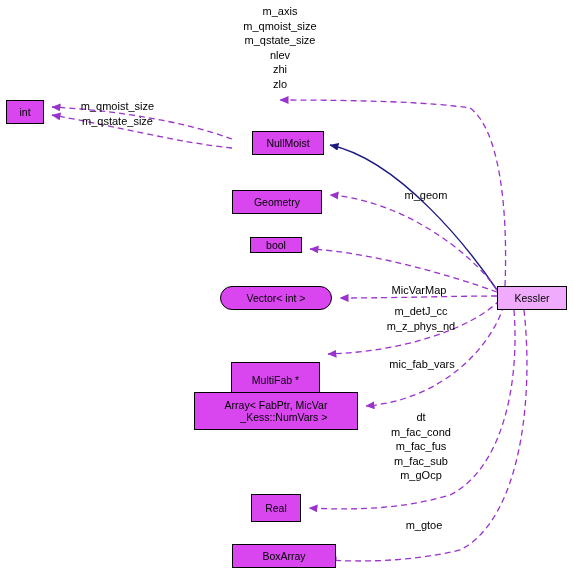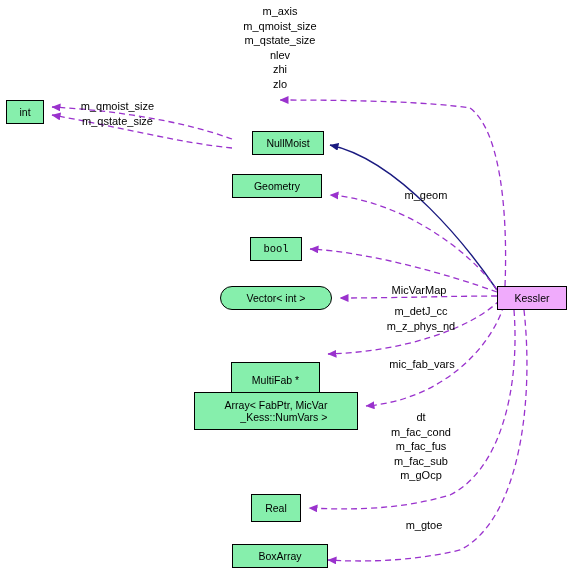--- a/index.html
+++ b/index.html
@@ -22,21 +22,21 @@
     position: absolute;
     left: 0;
     top: 0;
     width: 573px;
     height: 576px;
   }
   .node {
     position: absolute;
     box-sizing: border-box;
     border: 1px solid #000000;
-    background: #86efac;
+    background: #d946ef;
     font-size: 10.5px;
     color: #000000;
     display: flex;
     align-items: center;
     justify-content: center;
     text-align: center;
     line-height: 1.15;
     white-space: pre-line;
     z-index: 3;
   }
@@ -88,34 +88,34 @@
 
     <path d="M514,310 C520,390 500,470 450,495 C400,510 350,510 309,508" fill="none" stroke="#9a32cd" stroke-width="1.3" stroke-dasharray="6,4" marker-end="url(#arrow-purple)"></path>
 
     <path d="M524,310 C534,400 520,520 460,550 C410,562 360,562 328,560" fill="none" stroke="#9a32cd" stroke-width="1.3" stroke-dasharray="6,4" marker-end="url(#arrow-purple)"></path>
   </svg>
 
   <div class="node" style="left:6px; top:100px; width:38px; height:24px;">int</div>
 
   <div class="node" style="left:232px; top:131px; width:72px; height:24px;margin-left:20px;">NullMoist</div>
 
-  <div class="node" style="left:232px; top:174px; width:90px; height:24px;">Geometry</div>
+  <div class="node" style="left:232px; top:190px; width:90px; height:24px;">Geometry</div>
 
-  <div class="node" style="left:250px; top:237px; width:52px; height:24px;font-family:Liberation Mono, monospace;">bool</div>
+  <div class="node" style="left:250px; top:237px; width:52px; height:16px;">bool</div>
 
   <div class="node" style="left:220px; top:286px; width:112px; height:24px;border-radius:12px;">Vector&lt; int &gt;</div>
 
   <div class="node" style="left:231px; top:362px; width:89px; height:36px;">MultiFab *</div>
 
   <div class="node" style="left:194px; top:392px; width:164px; height:38px;text-align:right;">Array&lt; FabPtr, MicVar
 _Kess::NumVars &gt;</div>
 
   <div class="node" style="left:251px; top:494px; width:50px; height:28px;">Real</div>
 
-  <div class="node" style="left:232px; top:544px; width:96px; height:24px;text-align:right;">BoxArray</div>
+  <div class="node" style="left:232px; top:544px; width:104px; height:24px;text-align:right;">BoxArray</div>
 
   <div class="node filled" style="left:497px; top:286px; width:70px; height:24px;">Kessler</div>
 
   <div class="label" style="left:215px; top:4px; width:130px;">m_axis
 m_qmoist_size
 m_qstate_size
 nlev
 zhi
 zlo</div>
 

